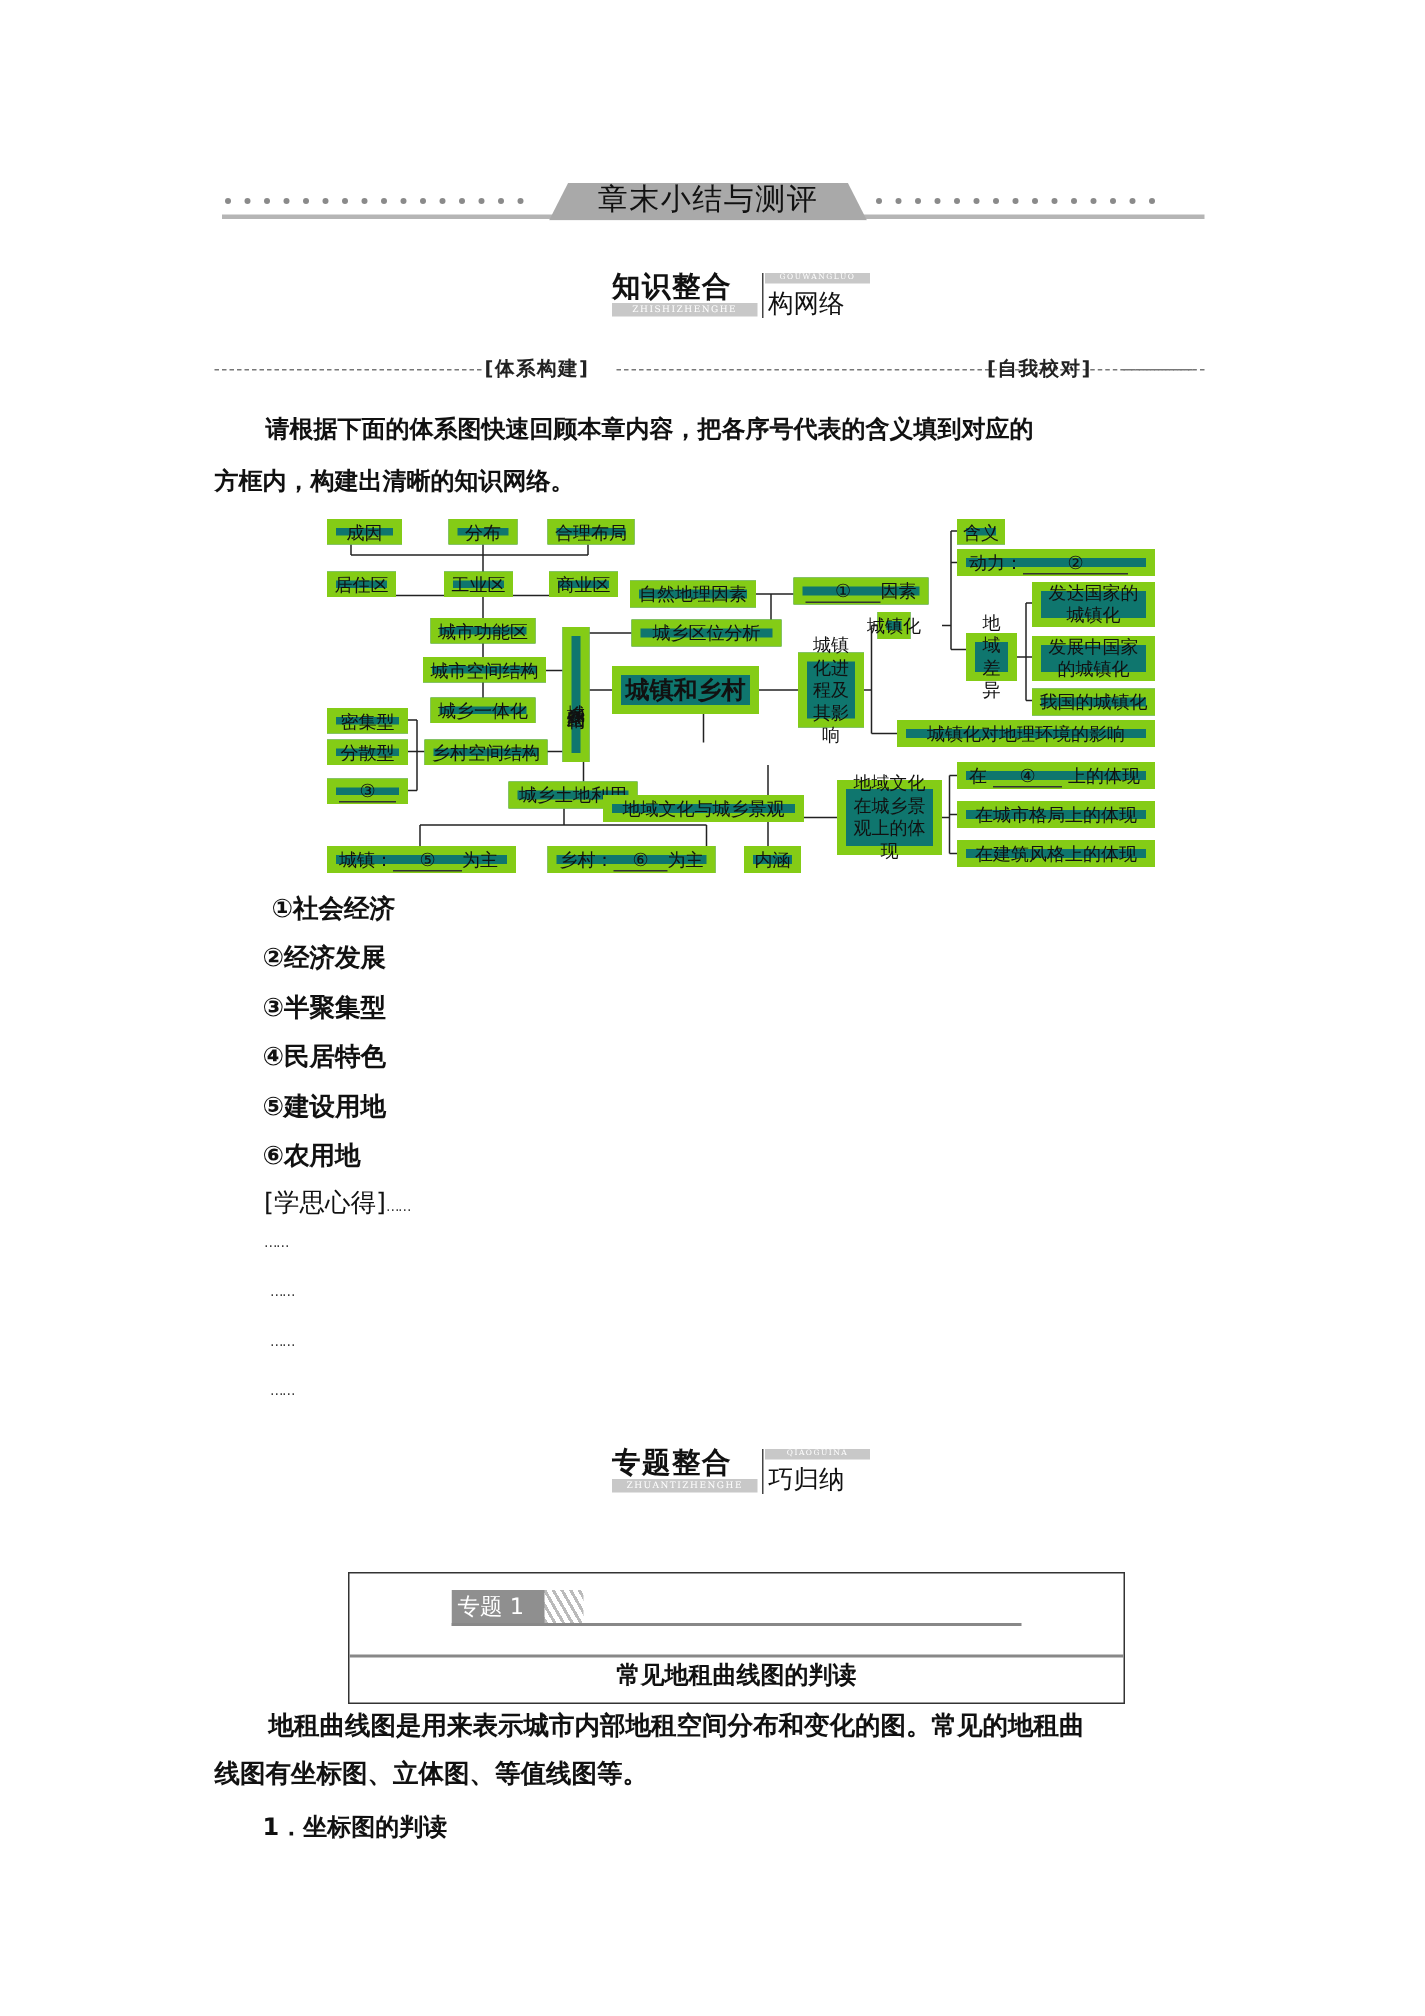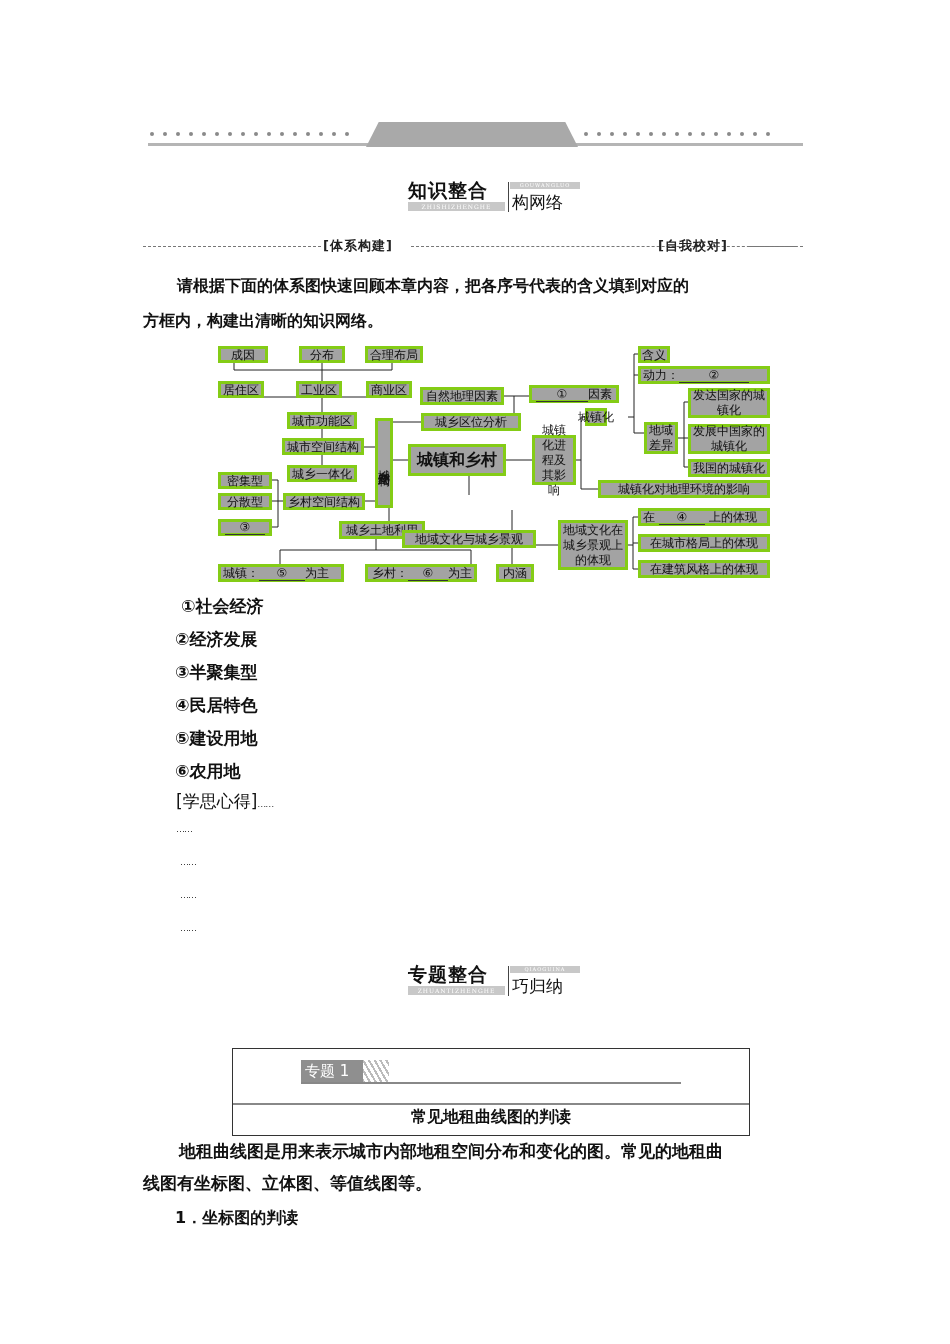--- a/index.html
+++ b/index.html
@@ -32,21 +32,21 @@
   .divider { position: absolute; left: 143px; top: 236px; width: 660px; height: 20px; }
   .divider .dash { position: absolute; top: 10px; border-top: 1px dashed #777; }
   .divider .lbl { position: absolute; top: 1px; font-family: "DejaVu Sans", sans-serif; font-weight: bold; font-size: 13px; letter-spacing: 1px; color: #222; }
 
   
   .para { position: absolute; left: 143px; width: 665px; font-size: 16px; line-height: 32px; font-weight: bold; }
 
   
   .diagram { position: absolute; left: 214px; top: 343px; width: 560px; height: 242px; }
   .diagram svg { position: absolute; left: 0; top: 0; }
-  .box { position: absolute; border: 3px solid #84cc16; background: #a3a3a3; font-size: 12px; line-height: 14px;
+  .box { position: absolute; border: 6px solid #84cc16; background: #0f766e; font-size: 12px; line-height: 14px;
     text-align: center; display: flex; align-items: center; justify-content: center; white-space: nowrap;
     font-family: "DejaVu Serif", serif; color: #111; padding: 0 2px; }
   .box.vert { writing-mode: vertical-rl; letter-spacing: 1px; }
   .box.big { font-size: 16px; font-weight: bold; }
   .box.multi { white-space: normal; line-height: 15px; }
   .blank { display: inline-block; border-bottom: 1px solid #333; text-align: center; }
 
   
   .answers { position: absolute; left: 175px; top: 592px; font-family: "DejaVu Sans", sans-serif; font-weight: bold; font-size: 17px; }
   .answers div { height: 33px; line-height: 28px; }
@@ -101,20 +101,21 @@
       <span></span>
       <span></span>
       <span></span>
       <span></span>
       <span></span>
       <span></span>
       <span></span>
       <span></span>
   </div>
   <div class="tab"></div>
+  <div class="title">章末小结与测评</div>
 </div>
 
 <div class="logo" style="left:408px; top:178px; width:175px;">
   <div class="big">知识整合</div>
   <div class="pinyin-bar" style="width:97px;">ZHISHIZHENGHE</div>
   <div class="vline" style="left:100px;"></div>
   <div class="small-bar" style="left:102px; width:70px;">GOUWANGLUO</div>
   <div class="sub" style="left:104px;">构网络</div>
 </div>
 

